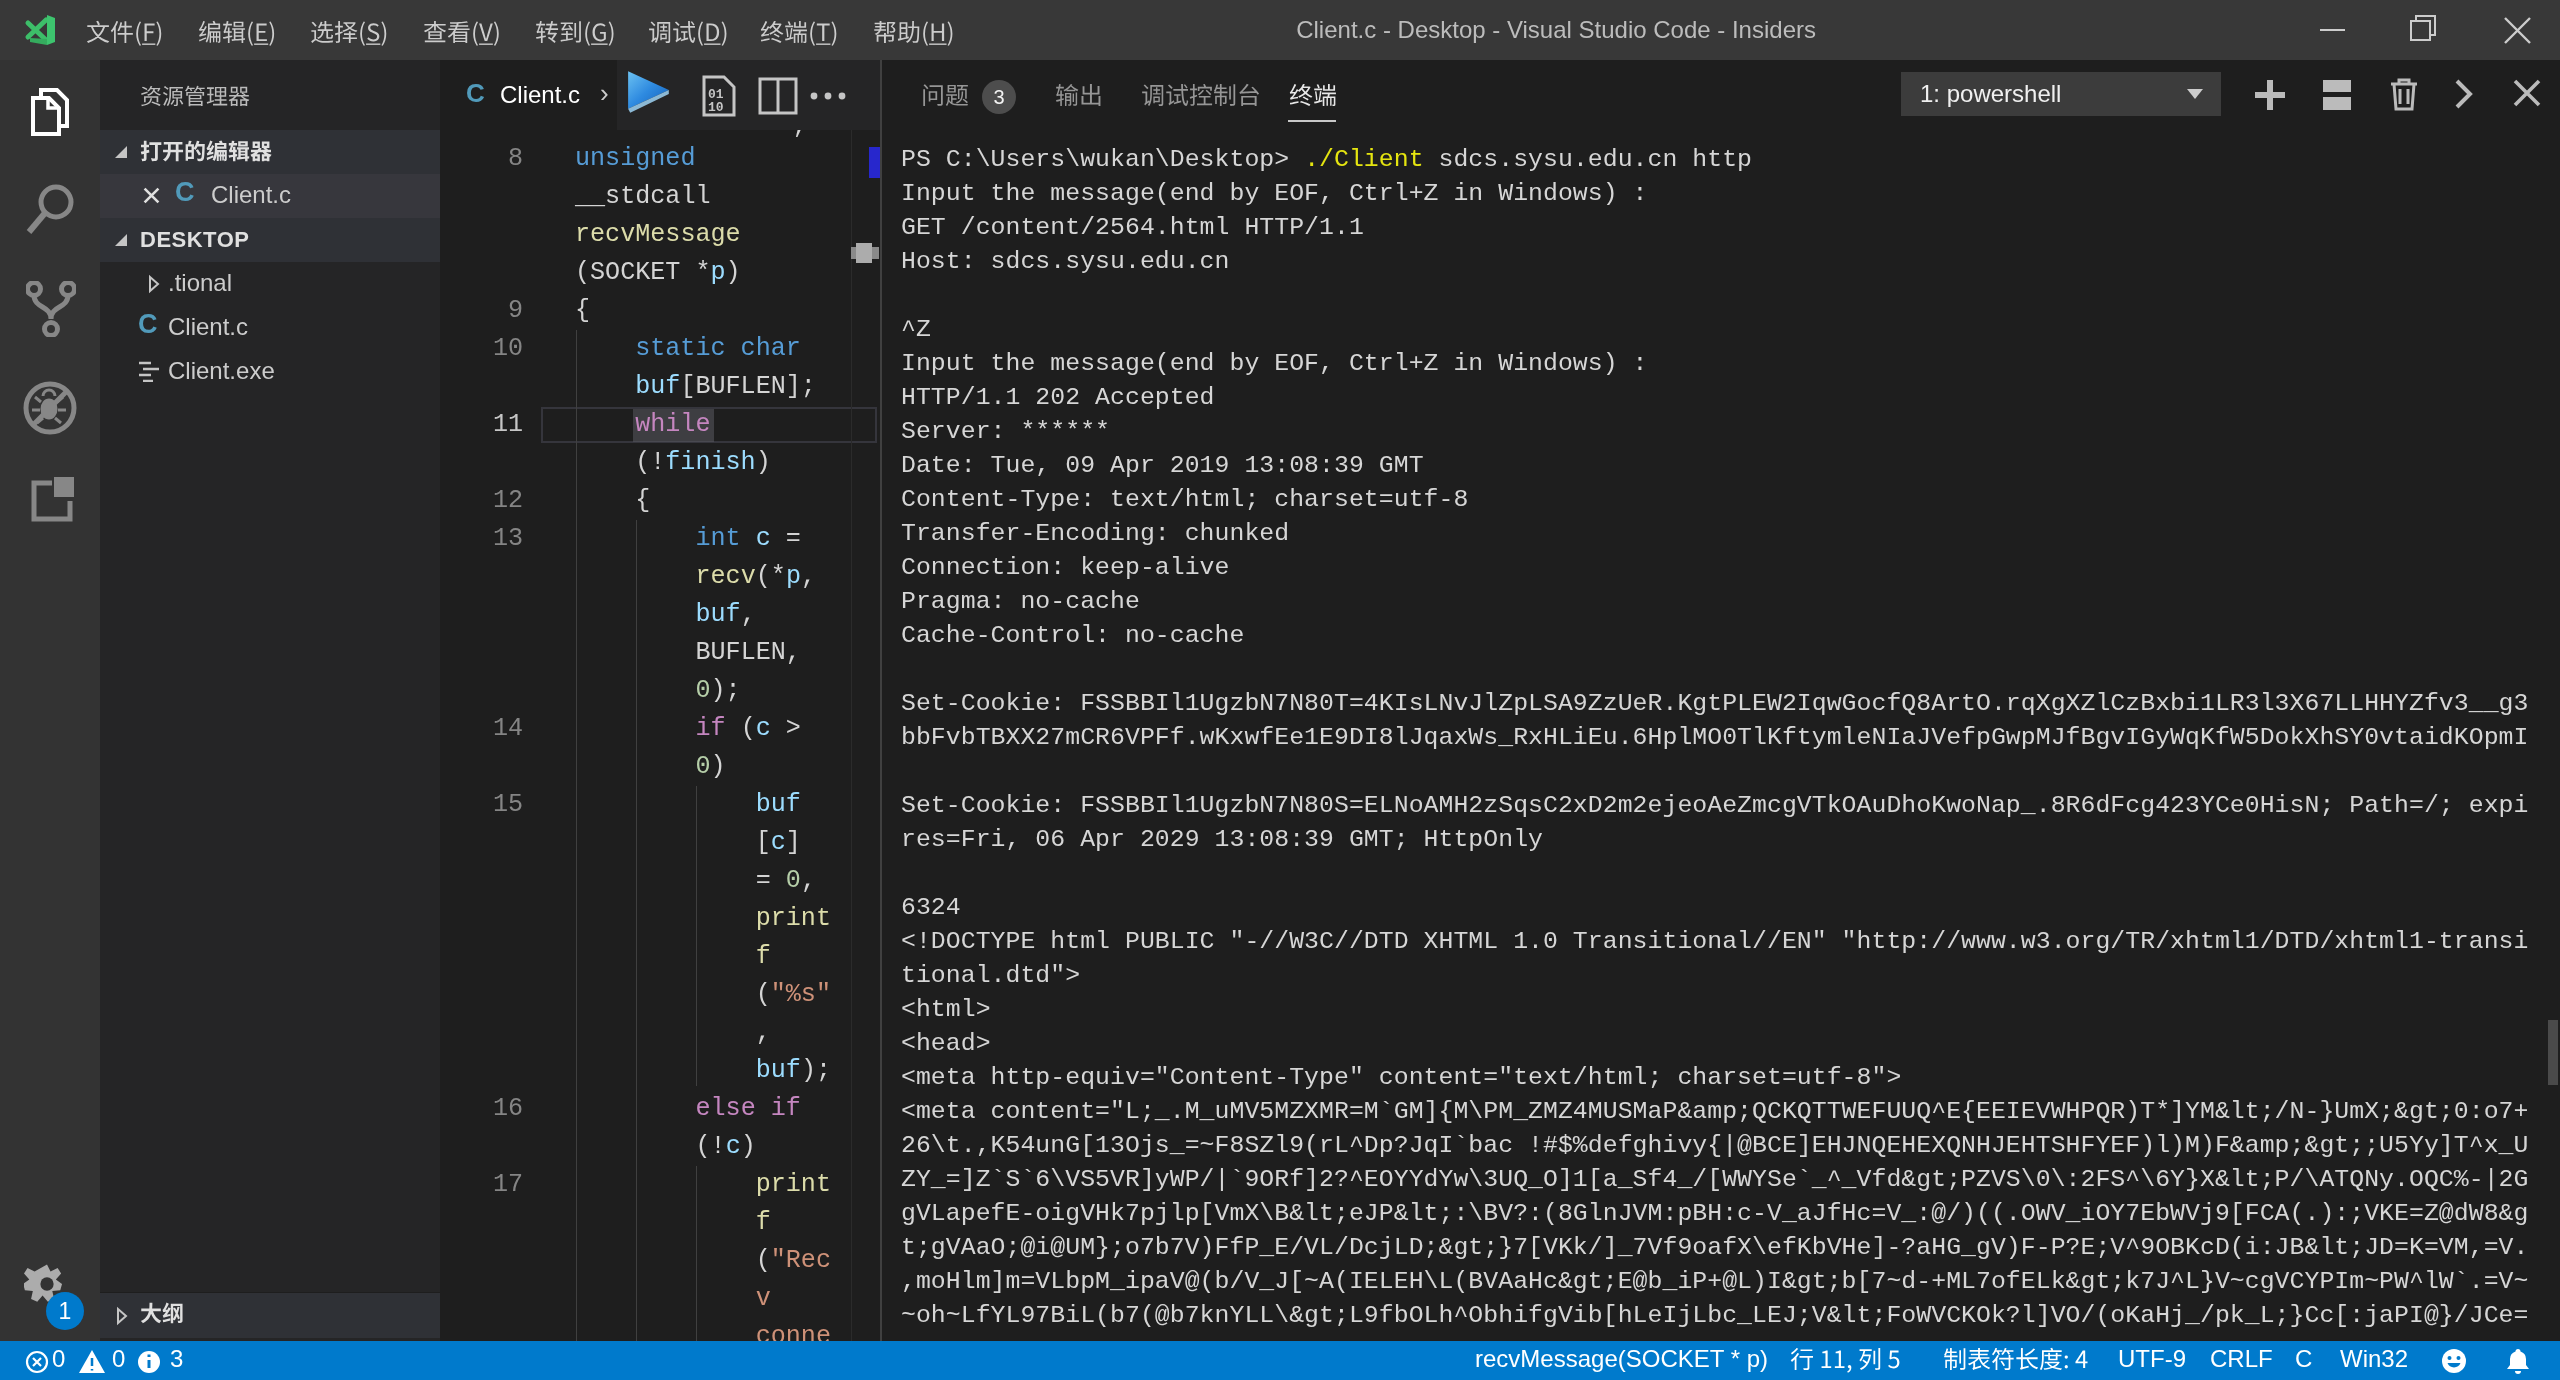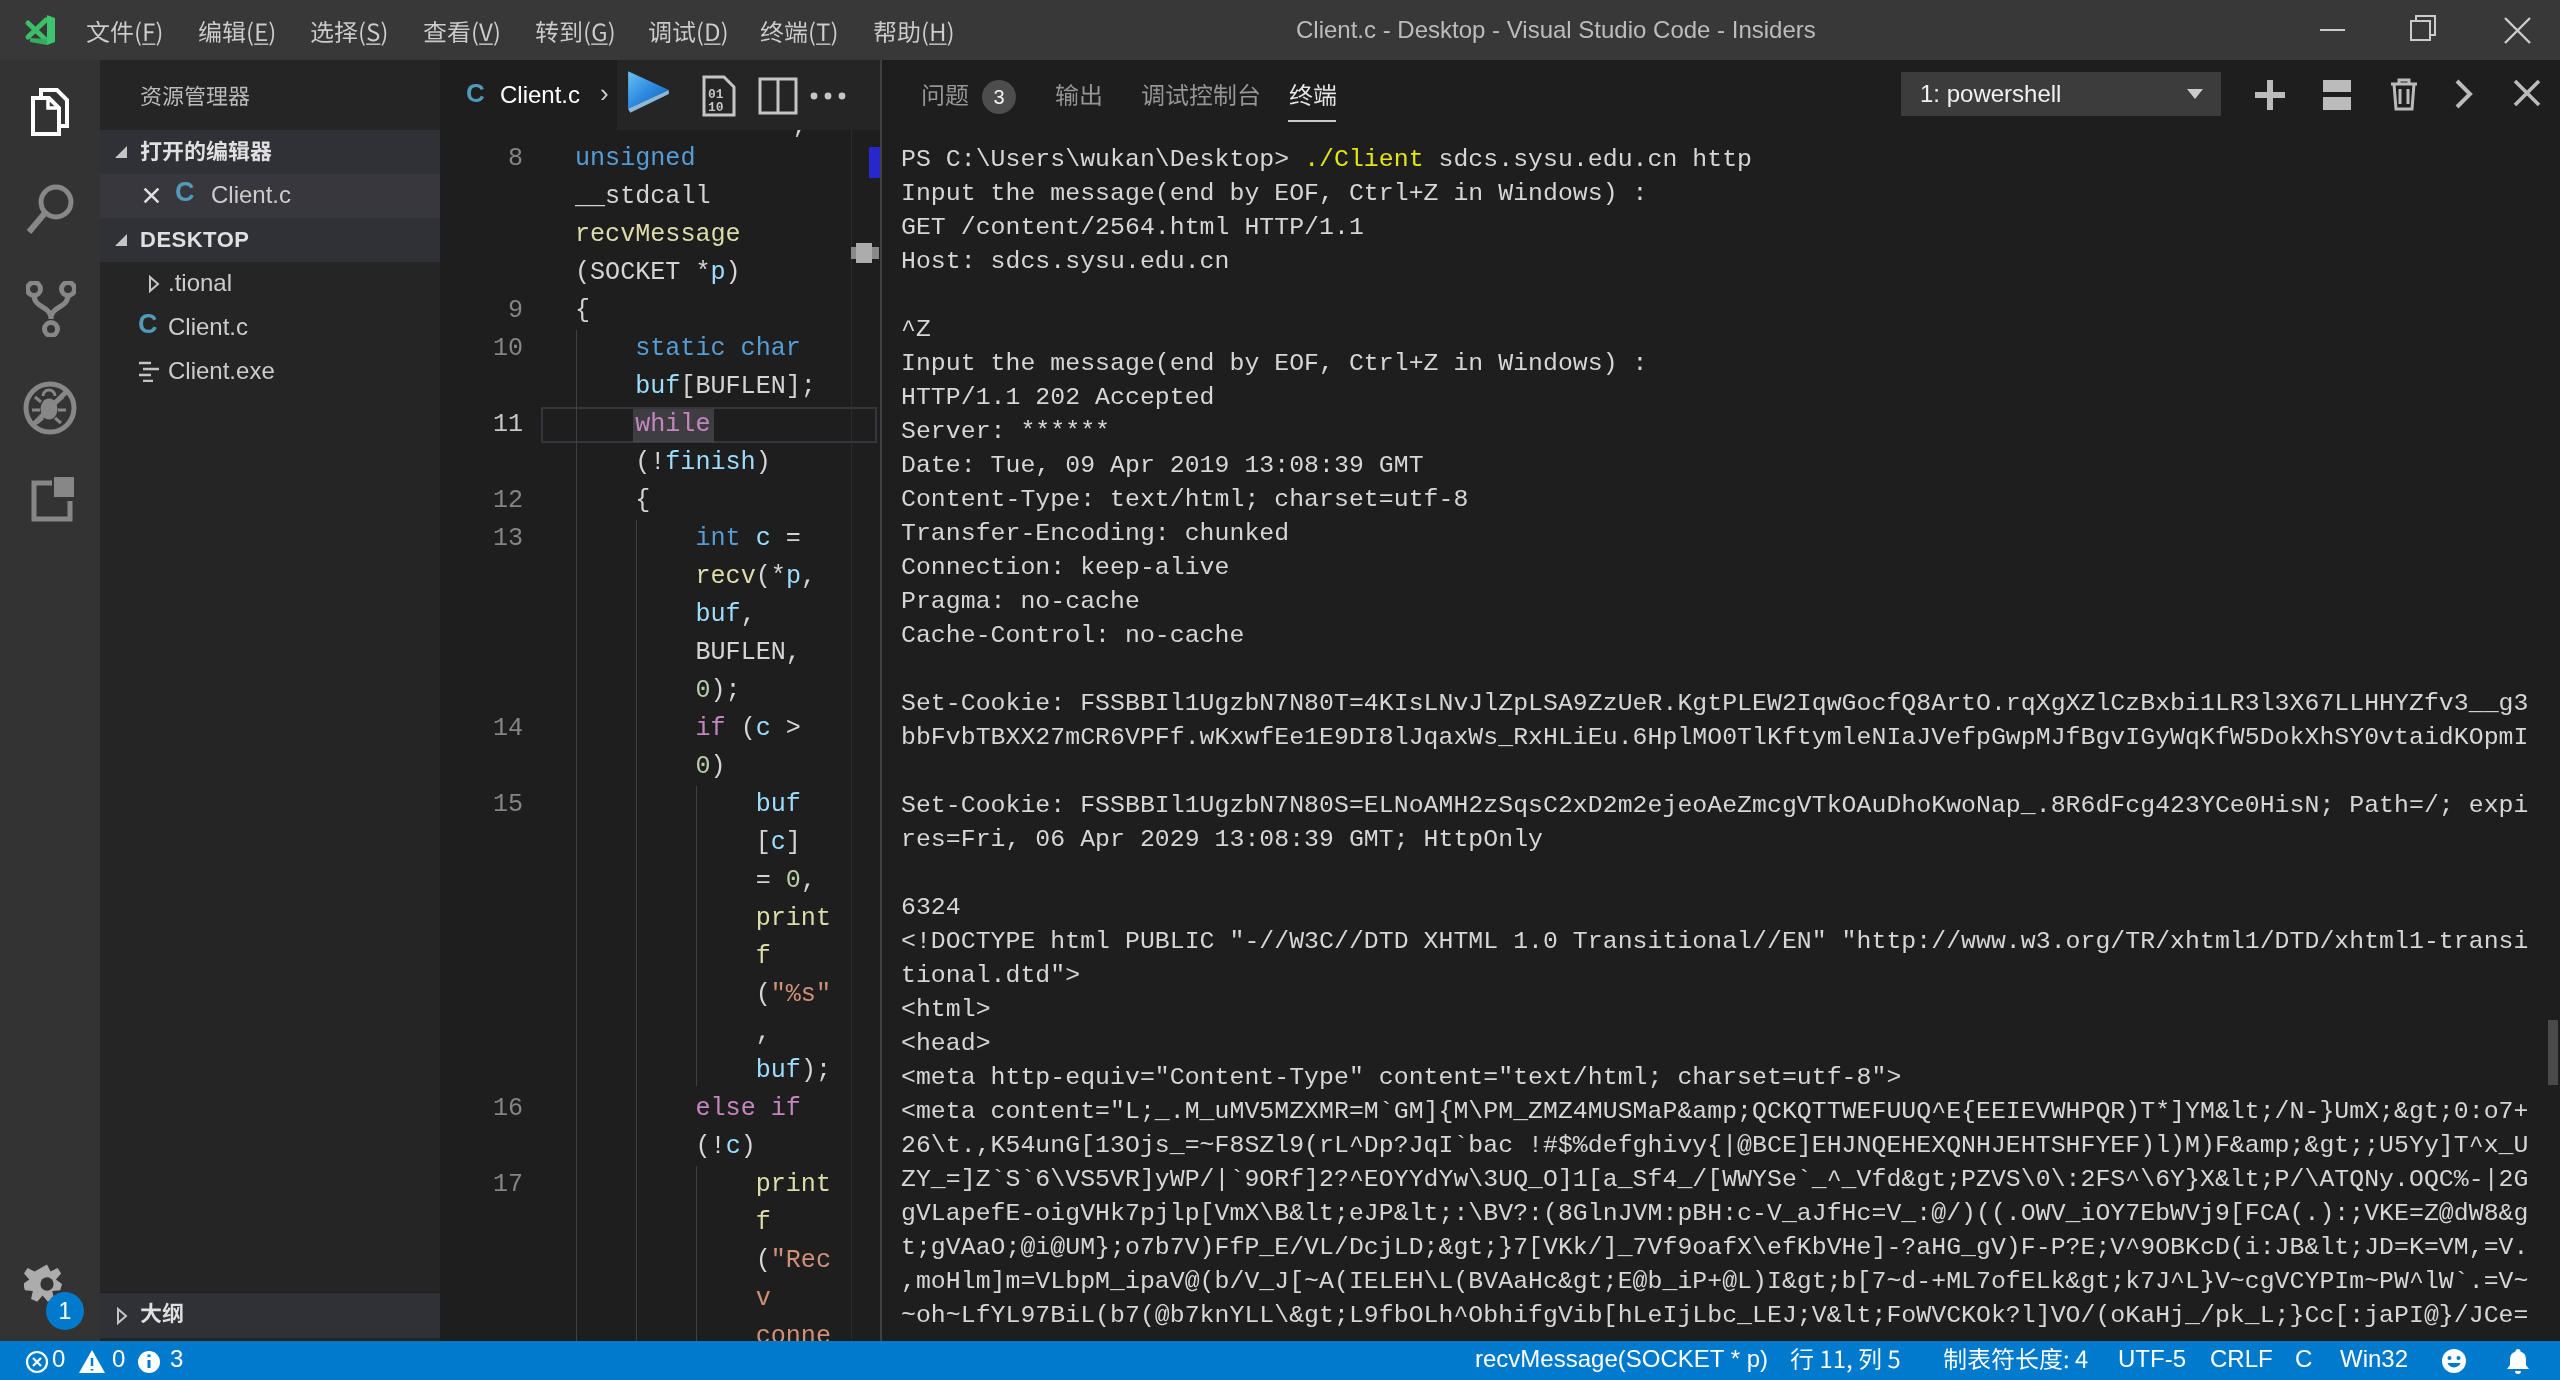--- a/index.html
+++ b/index.html
@@ -101,21 +101,21 @@
 <div style="position:absolute;left:873px;top:20.0px;width:82px;height:28px">
       <svg style="position:absolute;left:0;top:0" width="81.7" height="27.8" viewBox="0 -880 3404 1160">
         <g fill="#CCCCCC">
           <g transform="scale(1,-1)">
             <path d="M66 761H534V700H66ZM50 490H540V429H50ZM87 627H513V568H87ZM584 798H873V733H656V303H584ZM858 798H873L886 801L938 770Q910 731 878 688Q845 645 814 607Q878 567 903 531Q929 495 929 461Q930 428 917 407Q904 385 880 371Q868 365 851 361Q835 357 820 355Q795 353 764 352Q733 352 704 355Q703 369 696 387Q689 405 680 418Q712 415 739 414Q767 414 788 415Q799 416 810 418Q821 420 829 423Q855 434 855 466Q855 493 828 526Q801 559 734 596Q757 628 780 662Q803 695 824 727Q844 760 858 784ZM274 840H350V544Q350 513 339 475Q328 437 303 397Q278 357 234 320Q190 284 122 257Q113 269 97 285Q82 301 69 311Q131 332 171 361Q210 391 233 424Q255 457 264 488Q274 520 274 544ZM458 341H536V-78H458ZM150 262H821V194H226V-26H150ZM789 262H866V56Q866 29 857 12Q848 -4 824 -13Q800 -21 759 -22Q718 -24 655 -24Q652 -9 645 9Q637 27 629 41Q661 41 690 40Q718 40 739 40Q760 40 768 40Q781 41 785 45Q789 48 789 58Z M1466 613H1890V542H1466ZM1857 613H1929Q1929 613 1929 606Q1929 598 1929 590Q1929 581 1929 576Q1925 417 1921 308Q1917 198 1911 129Q1906 59 1897 21Q1888 -17 1876 -33Q1862 -53 1845 -61Q1828 -69 1804 -72Q1781 -74 1743 -74Q1706 -73 1666 -71Q1665 -55 1659 -34Q1653 -14 1643 1Q1686 -2 1722 -3Q1758 -4 1773 -4Q1786 -4 1795 -1Q1804 2 1811 11Q1821 23 1828 59Q1835 95 1840 163Q1846 230 1850 337Q1854 444 1857 597ZM1633 840H1706Q1706 725 1703 614Q1700 504 1687 402Q1674 300 1644 210Q1615 121 1562 47Q1509 -27 1426 -82Q1417 -68 1401 -52Q1385 -36 1371 -26Q1451 24 1501 92Q1551 161 1578 245Q1606 330 1617 426Q1628 522 1631 626Q1633 731 1633 840ZM1106 791H1433V140H1362V723H1174V77H1106ZM1034 95Q1090 106 1164 121Q1238 136 1321 154Q1405 172 1488 190L1494 122Q1415 104 1335 85Q1255 66 1182 49Q1108 32 1048 18ZM1142 576H1395V509H1142ZM1142 362H1395V295H1142Z M2239 -196Q2170 -84 2131 40Q2092 163 2092 311Q2092 458 2131 582Q2170 706 2239 818L2295 792Q2231 685 2199 562Q2168 438 2168 311Q2168 183 2199 60Q2231 -64 2295 -171Z M2439 0V733H2531V426H2873V733H2966V0H2873V346H2531V0Z M3165 -196 3108 -171Q3173 -64 3205 60Q3237 183 3237 311Q3237 438 3205 562Q3173 685 3108 792L3165 818Q3235 706 3274 582Q3312 458 3312 311Q3312 163 3274 40Q3235 -84 3165 -196Z"></path>
           </g>
           <rect x="2338" y="100" width="728" height="58" fill="#CCCCCC"></rect>
         </g>
       </svg>
     </div>
-<div class="abs" style="left:1296px;top:0;width:520px;height:60px;text-align:left;line-height:60px;font-size:24px;color:#BCBCBC;white-space:nowrap">Client.c - Desktop - Visual Studio Code - Insiders</div>
+<div class="abs" style="left:1296px;top:0;width:520px;height:60px;text-align:right;line-height:60px;font-size:24px;color:#BCBCBC;white-space:nowrap">Client.c - Desktop - Visual Studio Code - Insiders</div>
 <svg class="abs" style="left:2300px;top:0" width="260" height="60" viewBox="0 0 260 60">
 <g stroke="#CCCCCC" stroke-width="2" fill="none">
 <path d="M20 30 h25"></path>
 <path d="M116 21 v-5 h19 v19 h-5"></path>
         <rect x="111" y="21" width="19" height="19"></rect>
 <path d="M205 18 l25 25 M230 18 l-25 25" stroke-width="2.4"></path>
 </g>
     </svg>
 </div>
 <div id="activitybar">
@@ -455,21 +455,21 @@
     </div>
 <div style="position:absolute;left:1943px;top:6.0px;width:145px;height:28px">
       <svg style="position:absolute;left:0;top:0" width="145.4" height="27.8" viewBox="0 -880 6057 1160">
         <g fill="#FFFFFF">
           <g transform="scale(1,-1)">
             <path d="M676 748H747V194H676ZM854 830H928V24Q928 -13 918 -32Q908 -51 885 -62Q862 -71 822 -73Q781 -76 725 -76Q722 -60 715 -37Q708 -15 700 3Q745 2 782 2Q820 1 834 2Q845 2 850 6Q854 11 854 23ZM289 836H361V-79H289ZM500 351H569V77Q569 51 563 36Q557 20 538 11Q521 3 492 1Q462 -1 421 -1Q419 14 413 32Q407 51 400 65Q432 64 455 64Q478 64 486 64Q500 64 500 78ZM91 351H528V283H159V2H91ZM45 522H604V453H45ZM141 696H565V627H127ZM142 816 212 802Q194 724 167 650Q139 575 108 524Q100 528 88 534Q76 539 64 544Q51 549 41 552Q76 603 101 673Q126 744 142 816Z M1105 751H1902V686H1105ZM1156 601H1858V539H1156ZM1065 450H1934V385H1065ZM1460 840H1536V397H1460ZM1444 433 1508 403Q1471 358 1422 317Q1372 276 1316 239Q1260 202 1201 172Q1142 143 1086 122Q1081 131 1072 142Q1063 154 1054 165Q1044 176 1036 183Q1091 201 1149 227Q1208 254 1263 287Q1317 320 1364 358Q1411 395 1444 433ZM1555 416Q1588 320 1646 241Q1704 162 1784 105Q1865 48 1967 19Q1958 11 1949 -1Q1940 -12 1931 -24Q1923 -36 1917 -47Q1811 -11 1729 52Q1646 114 1586 202Q1526 290 1487 398ZM1846 346 1908 302Q1858 260 1798 218Q1738 175 1687 146L1638 185Q1672 206 1710 234Q1748 262 1784 291Q1820 320 1846 346ZM1252 -79 1246 -15 1281 15 1579 104Q1580 88 1584 69Q1588 50 1591 38Q1487 4 1423 -16Q1360 -37 1326 -48Q1291 -60 1276 -66Q1261 -73 1252 -79ZM1252 -79Q1250 -70 1244 -57Q1239 -44 1232 -31Q1226 -19 1219 -11Q1232 -4 1245 11Q1258 25 1258 55V270H1335V-9Q1335 -9 1327 -14Q1319 -18 1306 -26Q1294 -34 1281 -44Q1269 -53 1261 -62Q1252 -71 1252 -79Z M2337 433H2943V363H2337ZM2260 550 2331 526Q2302 466 2263 405Q2224 345 2181 293Q2138 240 2093 200Q2088 207 2079 219Q2069 230 2059 242Q2049 254 2041 261Q2084 297 2124 343Q2164 390 2199 442Q2235 495 2260 550ZM2733 541H2807V15Q2807 -20 2797 -38Q2787 -56 2761 -66Q2736 -74 2691 -76Q2646 -78 2578 -78Q2576 -62 2568 -41Q2560 -20 2552 -5Q2588 -6 2620 -6Q2652 -6 2676 -6Q2699 -6 2708 -6Q2723 -5 2728 -1Q2733 3 2733 16ZM2167 745H2475V680H2167ZM2552 745H2934V680H2552ZM2182 843 2255 826Q2237 772 2212 718Q2187 665 2158 618Q2130 572 2099 536Q2093 542 2081 550Q2069 558 2057 566Q2045 573 2036 578Q2083 627 2121 697Q2159 768 2182 843ZM2576 843 2647 826Q2622 743 2579 669Q2537 594 2488 543Q2481 549 2470 557Q2458 565 2446 573Q2434 581 2425 586Q2475 632 2514 700Q2554 768 2576 843ZM2238 694 2302 712Q2320 679 2341 637Q2361 595 2373 568L2306 545Q2295 573 2275 615Q2255 658 2238 694ZM2645 694 2708 717Q2730 687 2755 649Q2781 612 2794 586L2728 559Q2716 585 2691 624Q2667 662 2645 694ZM2395 277 2456 309Q2478 278 2502 242Q2527 206 2549 173Q2571 139 2585 115L2521 76Q2509 101 2487 136Q2465 171 2441 208Q2417 245 2395 277ZM2190 385 2262 456 2263 454V-80H2190Z M3238 -74Q3236 -64 3231 -52Q3225 -40 3219 -27Q3214 -15 3207 -7Q3220 -2 3234 12Q3248 26 3248 55V835H3326V-7Q3326 -7 3317 -11Q3308 -16 3295 -23Q3282 -30 3269 -39Q3256 -47 3247 -57Q3238 -66 3238 -74ZM3238 -74 3233 -6 3272 25 3567 97Q3567 81 3570 60Q3572 40 3574 27Q3471 -1 3409 -18Q3346 -35 3312 -46Q3279 -56 3263 -62Q3247 -68 3238 -74ZM3056 449H3944V374H3056ZM3545 414Q3580 318 3639 240Q3698 162 3781 106Q3864 50 3967 20Q3958 12 3948 -1Q3938 -13 3929 -26Q3920 -39 3914 -51Q3807 -15 3723 48Q3638 111 3576 199Q3515 287 3475 396ZM3769 818 3844 786Q3795 728 3731 676Q3666 623 3596 579Q3526 534 3458 500Q3451 509 3440 520Q3429 531 3417 543Q3405 554 3395 561Q3466 590 3535 630Q3605 670 3665 718Q3726 767 3769 818Z M4225 557H4937V495H4225ZM4239 265H4812V203H4239ZM4386 644H4458V389H4701V644H4775V329H4386ZM4792 265H4807L4820 268L4867 243Q4826 166 4758 111Q4691 56 4605 20Q4519 -17 4422 -40Q4325 -62 4222 -74Q4219 -61 4210 -42Q4201 -23 4192 -10Q4287 -2 4379 17Q4472 36 4552 67Q4633 99 4695 145Q4757 191 4792 254ZM4399 215Q4449 149 4534 101Q4618 54 4727 25Q4837 -4 4962 -15Q4954 -23 4946 -34Q4937 -46 4930 -58Q4923 -70 4918 -80Q4791 -65 4679 -31Q4568 2 4480 57Q4392 112 4335 189ZM4161 741H4948V670H4161ZM4126 741H4201V469Q4201 409 4197 339Q4194 268 4184 194Q4174 120 4155 50Q4136 -20 4104 -80Q4097 -74 4084 -67Q4072 -61 4059 -55Q4046 -48 4037 -46Q4068 11 4086 77Q4103 143 4112 212Q4121 281 4124 347Q4126 412 4126 468ZM4473 827 4548 845Q4566 815 4582 779Q4599 742 4606 717L4528 696Q4521 722 4506 759Q4491 797 4473 827Z M5139 390Q5112 390 5092 410Q5073 429 5073 460Q5073 491 5092 511Q5112 530 5139 530Q5166 530 5186 511Q5205 491 5205 460Q5205 429 5186 410Q5166 390 5139 390ZM5139 -13Q5112 -13 5092 6Q5073 26 5073 56Q5073 88 5092 107Q5112 126 5139 126Q5166 126 5186 107Q5205 88 5205 56Q5205 26 5186 6Q5166 -13 5139 -13Z M5842 0V500Q5842 527 5844 566Q5846 605 5847 633H5843Q5829 607 5815 579Q5800 552 5784 525L5617 275H6026V202H5522V262L5827 733H5928V0Z"></path>
           </g>
         </g>
       </svg>
     </div>
-<div class="abs" style="left:2118px;top:4px;font-size:24px">UTF-5</div>
+<div class="abs" style="left:2118px;top:4px;font-size:24px">UTF-9</div>
 <div class="abs" style="left:2210px;top:4px;font-size:24px">CRLF</div>
 <div class="abs" style="left:2295px;top:4px;font-size:24px">C</div>
 <div class="abs" style="left:2340px;top:4px;font-size:24px">Win32</div>
 <svg class="abs" style="left:2440px;top:6px" width="28" height="28" viewBox="0 0 28 28">
 <circle cx="14" cy="14" r="12" fill="#FFFFFF"></circle>
 <circle cx="9.5" cy="11" r="2" fill="#007ACC"></circle>
       <circle cx="18.5" cy="11" r="2" fill="#007ACC"></circle>
 <path d="M7.5 16 a7 7 0 0 0 13 0 z" fill="#007ACC"></path>
     </svg>
 <svg class="abs" style="left:2504px;top:6px" width="28" height="28" viewBox="0 0 28 28">

